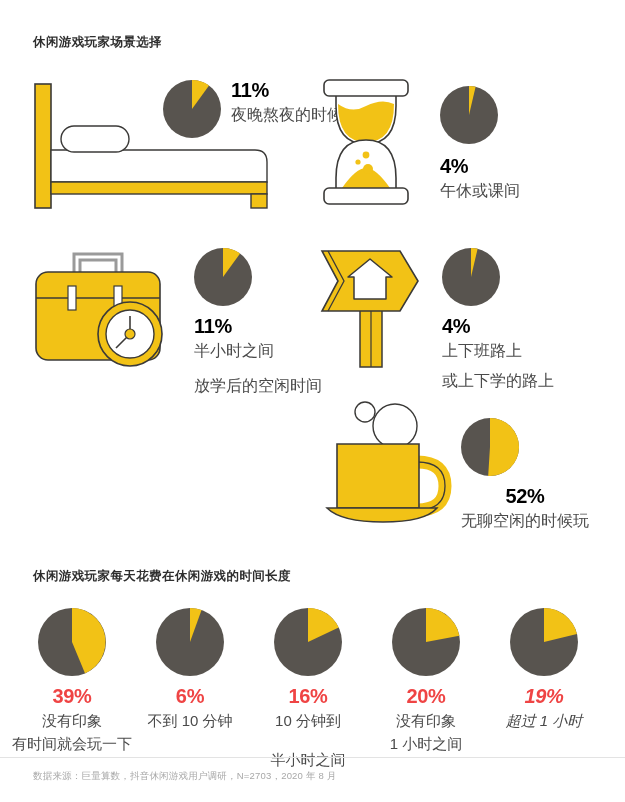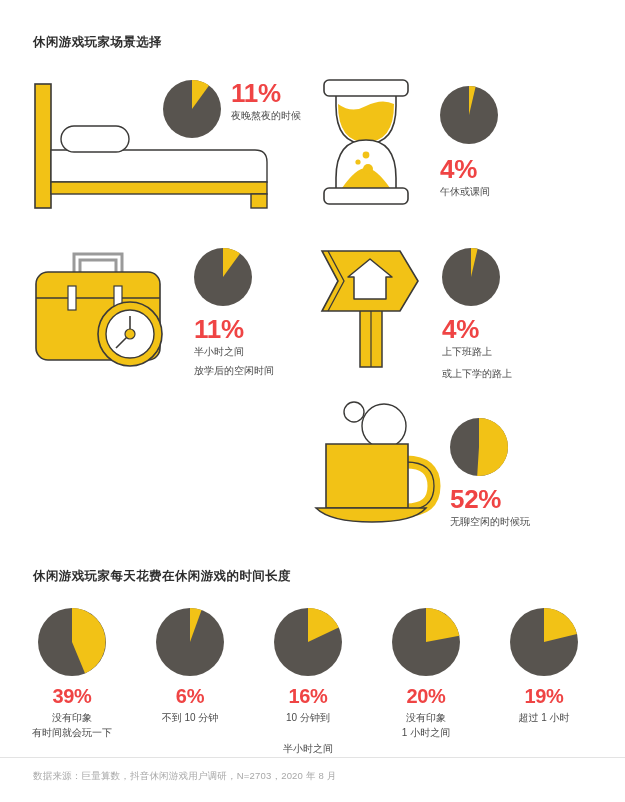--- a/index.html
+++ b/index.html
@@ -48,30 +48,30 @@
     position: relative;
     flex: 0 0 auto;
   }
 
   .pie {
     border-radius: 50%;
     display: block;
   }
 
   .pct {
-    font-size: 26px;
+    font-size: 20px;
     font-weight: bold;
-    color: #ef4444;
+    color: #000000;
     line-height: 1.05;
     letter-spacing: -0.3px;
     white-space: nowrap;
   }
 
   .caption {
-    font-size: 10px;
+    font-size: 16px;
     color: #4a4a4a;
     line-height: 1.45;
     white-space: nowrap;
     margin-top: 2px;
   }
 
   
   .stat-stack-right .pct { margin-top: 1px; }
 
   
@@ -92,21 +92,21 @@
     margin: 0 auto;
   }
   .duration-item .pct {
     font-size: 20px;
     margin-top: 10px;
     font-weight: bold;
     color: #ef4444;
   }
   .duration-item .caption {
     white-space: normal;
-    font-size: 10px;
+    font-size: 15px;
     line-height: 1.5;
     margin-top: 3px;
   }
 
   
   .divider {
     position: absolute;
     left: 0;
     top: 757px;
     width: 625px;
@@ -209,21 +209,21 @@
         <circle cx="100" cy="86" r="5" fill="#F2C216" stroke="#3b3a38" stroke-width="1.2"></circle>
       </svg>
     </div>
     <div class="scene-stat stat-stack-right" style="margin-left:24px; margin-top:0px;">
       <svg class="pie" width="58" height="58" viewBox="0 0 100 100">
         <circle cx="50" cy="50" r="50" fill="#58544F"></circle>
         <path d="M50 50 L50 0 A50 50 0 0 1 79.4 9.55 Z" fill="#F2C216"></path>
       </svg>
       <div class="pct" style="margin-top:10px;">11%</div>
       <div class="caption">半小时之间</div>
-      <div class="caption" style="margin-top:4px;">放学后的空闲时间</div>
+      <div class="caption" style="margin-top:12px;">放学后的空闲时间</div>
     </div>
   </div>
 
   <div class="scene" style="left:316px; top:243px;">
     <div class="scene-icon">
       <svg width="104" height="128" viewBox="0 0 104 128">
 
         <rect x="44" y="62" width="22" height="62" fill="#F2C216" stroke="#3b3a38" stroke-width="1.5"></rect>
         <line x1="55" y1="62" x2="55" y2="124" stroke="#3b3a38" stroke-width="1.2"></line>
 
@@ -238,21 +238,21 @@
         <circle cx="50" cy="50" r="50" fill="#58544F"></circle>
         <path d="M50 50 L50 0 A50 50 0 0 1 61.4 1.32 Z" fill="#F2C216"></path>
       </svg>
       <div class="pct" style="margin-top:10px;">4%</div>
       <div class="caption">上下班路上</div>
       <div class="caption" style="margin-top:7px;">或上下学的路上</div>
     </div>
   </div>
 
 
-  <div class="scene" style="left:316px; top:396px;">
+  <div class="scene" style="left:327px; top:396px;text-align:center;">
     <div class="scene-icon">
       <svg width="122" height="130" viewBox="0 0 122 130">
 
         <circle cx="38" cy="16" r="10" fill="#ffffff" stroke="#3b3a38" stroke-width="1.4"></circle>
         <circle cx="68" cy="30" r="22" fill="#ffffff" stroke="#3b3a38" stroke-width="1.4"></circle>
 
         <path d="M90 66 Q118 66 118 90 Q118 114 90 114" fill="none" stroke="#F2C216" stroke-width="13"></path>
         <path d="M90 66 Q118 66 118 90 Q118 114 90 114" fill="none" stroke="#3b3a38" stroke-width="1.3"></path>
 
         <path d="M10 48 L92 48 L92 112 L10 112 Z" fill="#F2C216" stroke="#3b3a38" stroke-width="1.6"></path>
@@ -307,21 +307,21 @@
     <div class="duration-item" style="left:366px;">
       <svg class="pie" width="68" height="68" viewBox="0 0 100 100">
         <circle cx="50" cy="50" r="50" fill="#58544F"></circle>
         <path d="M50 50 L50 0 A50 50 0 0 1 99.0 40.9 Z" fill="#F2C216"></path>
       </svg>
       <div class="pct">20%</div>
       <div class="caption">没有印象</div>
       <div class="caption" style="margin-top:0;">1 小时之间</div>
     </div>
 
-    <div class="duration-item" style="left:484px;">
+    <div class="duration-item" style="left:484px;font-style:italic;">
       <svg class="pie" width="68" height="68" viewBox="0 0 100 100">
         <circle cx="50" cy="50" r="50" fill="#58544F"></circle>
         <path d="M50 50 L50 0 A50 50 0 0 1 98.4 38.2 Z" fill="#F2C216"></path>
       </svg>
       <div class="pct">19%</div>
       <div class="caption">超过 1 小时</div>
       <div class="caption" style="margin-top:0;"></div>
     </div>
 
   </div>

